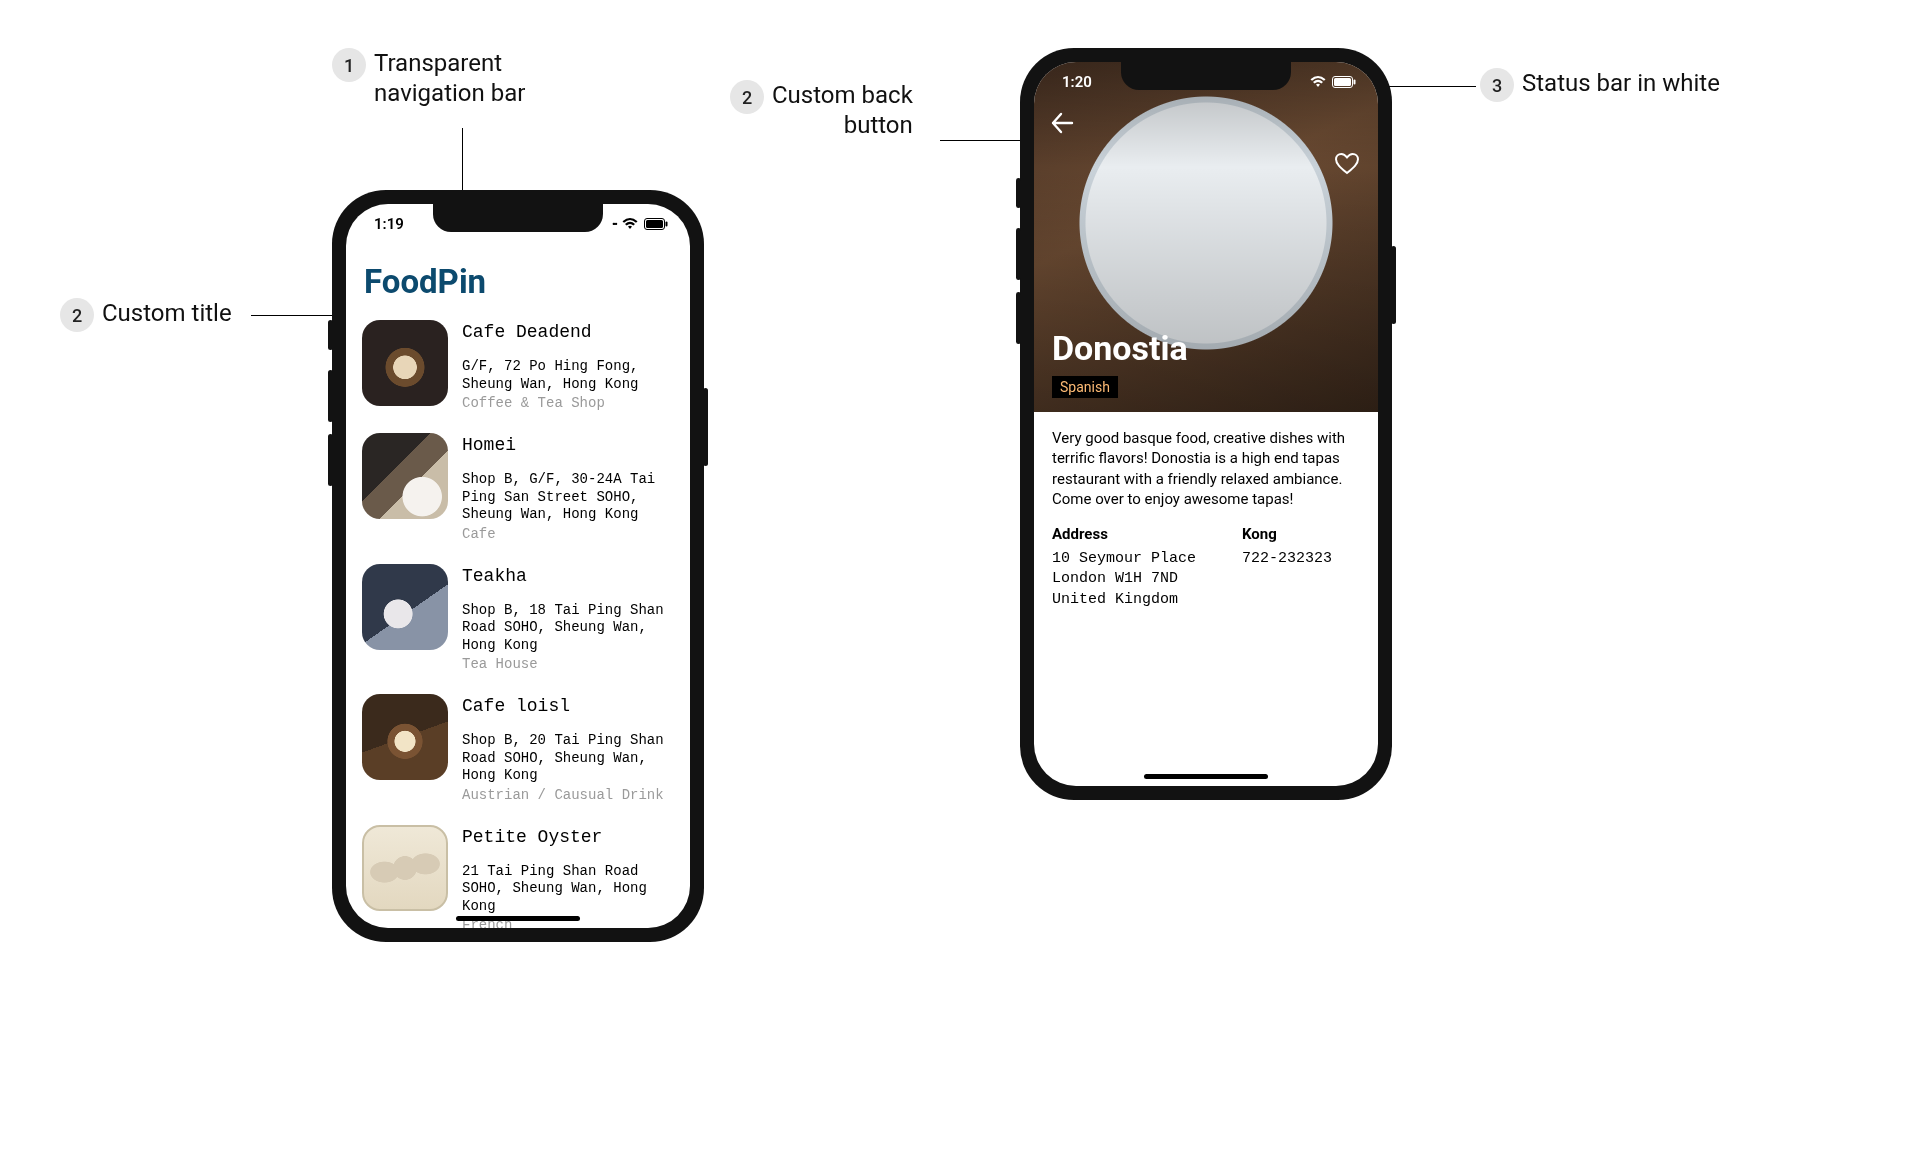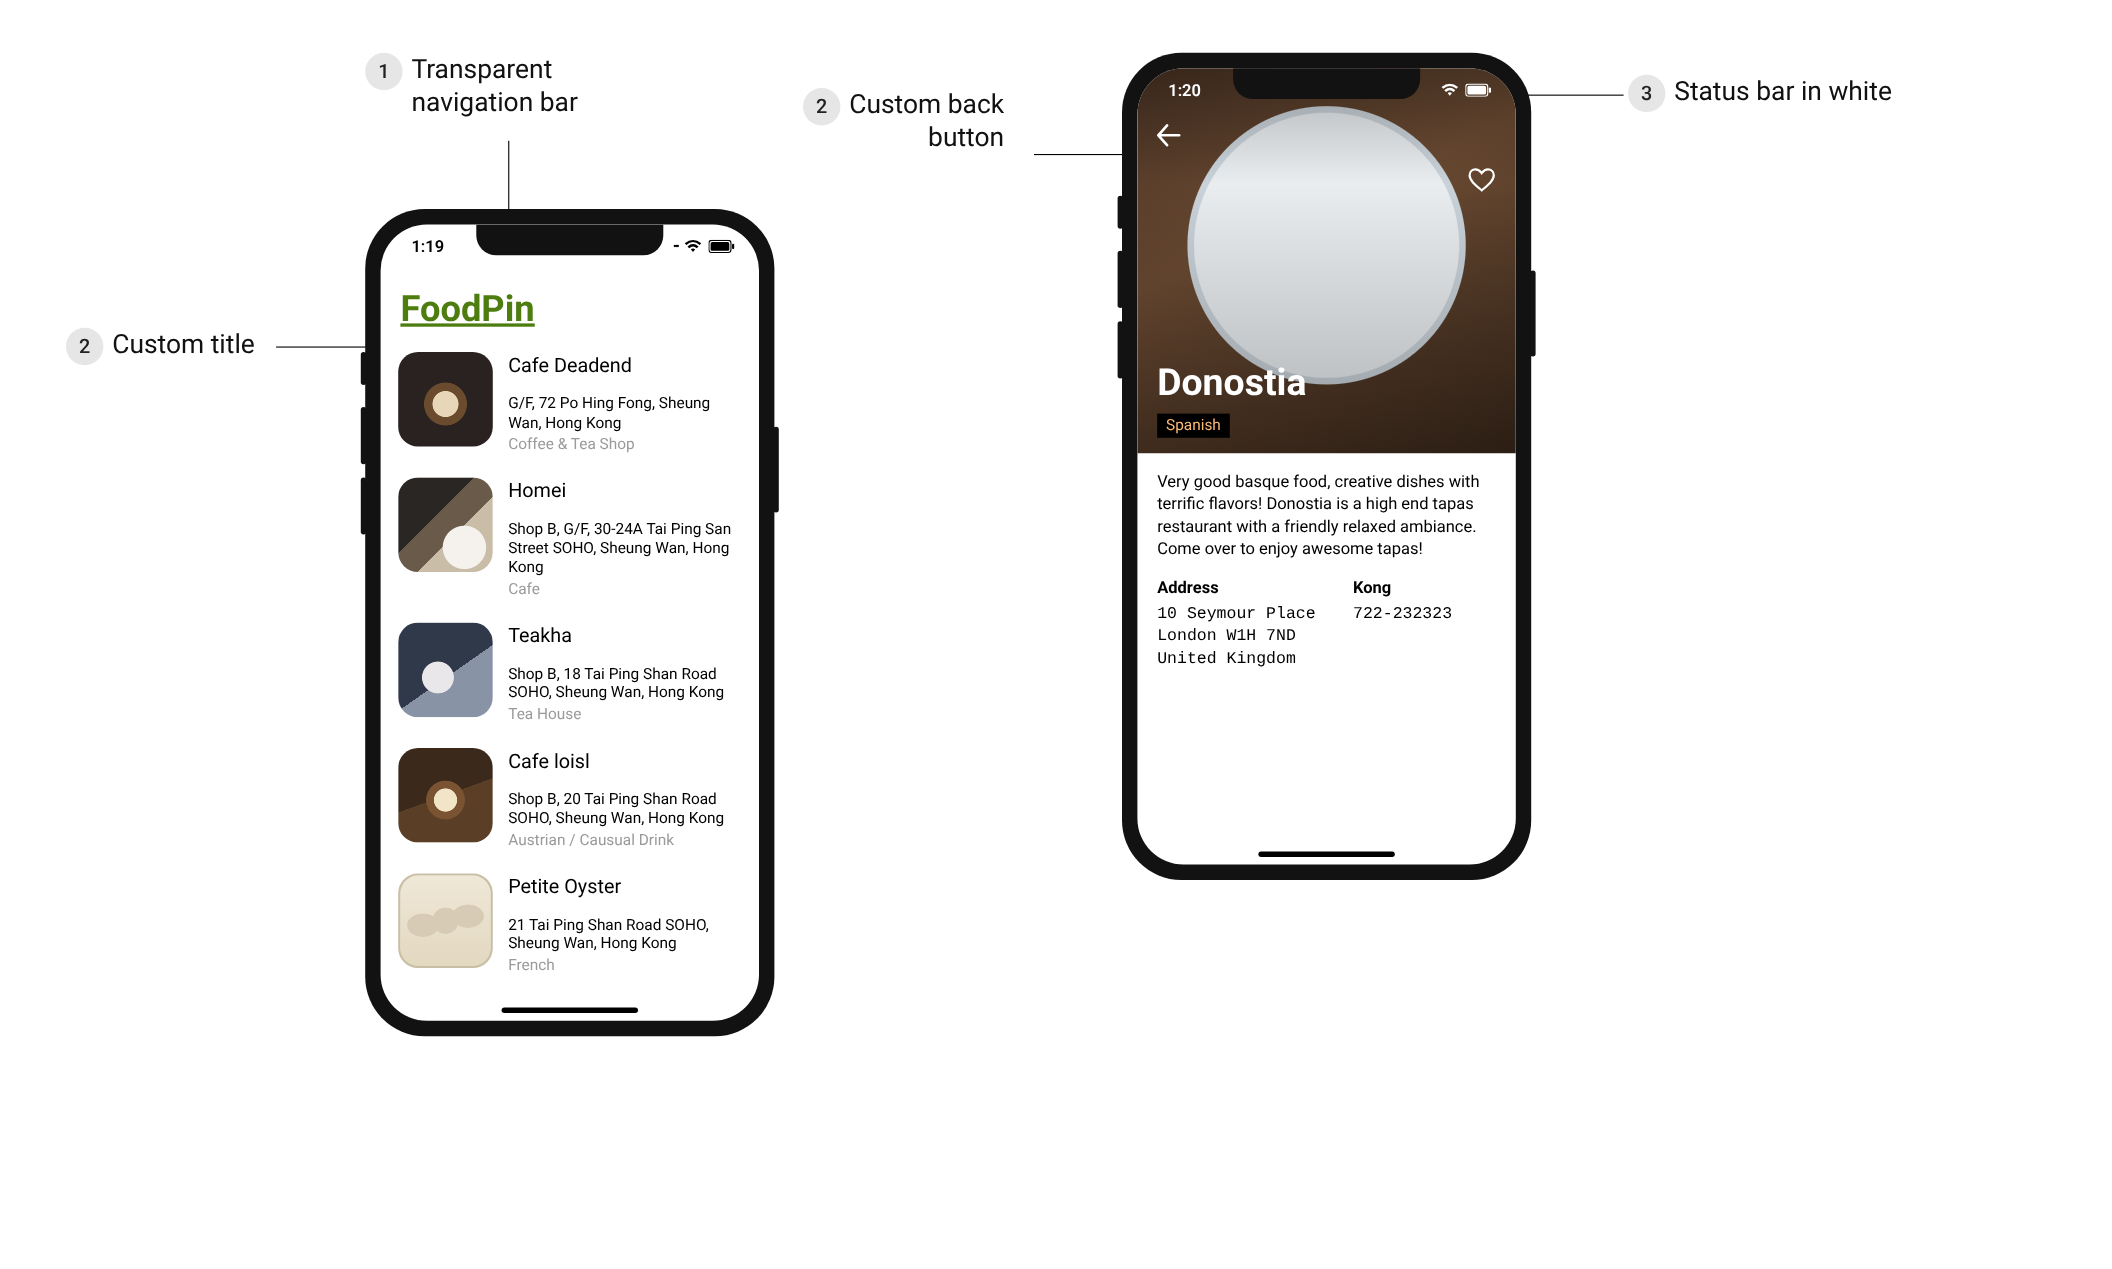--- a/index.html
+++ b/index.html
@@ -119,20 +119,21 @@
     left: 18px;
     font-size: 33px;
     font-weight: 700;
   }
   .list {
     position: absolute;
     top: 106px;
     left: 0; right: 0;
     bottom: 0;
     padding: 0 16px;
+    font-family: Liberation Mono, monospace;
   }
   .row {
     display: flex;
     gap: 14px;
     padding: 10px 0 12px;
   }
   .thumb {
     width: 86px;
     height: 86px;
     border-radius: 18px;
@@ -218,21 +219,21 @@
     padding: 3px 8px;
     z-index: 7;
   }
   .detail-body {
     position: absolute;
     top: 350px; left: 0; right: 0;
     padding: 16px 18px;
     color: #000;
   }
   .detail-desc { font-size: 15px; line-height: 1.35; margin-bottom: 16px; }
-  .detail-cols { display: flex; gap: 34px; }
+  .detail-cols { display: flex; gap: 46px; }
   .detail-col h4 { font-size: 15px; font-weight: 700; margin-bottom: 6px; }
   .detail-col p  { font-size: 15px; line-height: 1.35; font-family: Liberation Mono, monospace; }
 
   .phone.right .home-indicator { background:#000; }
 
   svg { display:block; }
 </style>
 </head>
 <body>
 
@@ -280,21 +281,21 @@
         <span class="battery-icon">
           <svg width="24" height="12" viewBox="0 0 24 12">
               <rect x="0.5" y="0.5" width="20" height="11" rx="2.5" fill="none" stroke="currentColor"></rect>
               <rect x="2" y="2" width="17" height="8" rx="1.5" fill="currentColor"></rect>
               <rect x="21.5" y="3.5" width="2" height="5" rx="1" fill="currentColor"></rect>
             </svg>
         </span>
       </span>
     </div>
 
-    <div class="app-title" style="color:#4d7c0f;text-decoration:underline;">FoodPin</div>
+    <div class="app-title" style="color:#0c4a6e;">FoodPin</div>
 
     <div class="list">
       <div class="row">
         <div class="thumb coffee-dark"></div>
         <div class="row-text">
           <div class="row-title">Cafe Deadend</div>
           <div class="row-addr">G/F, 72 Po Hing Fong, Sheung Wan, Hong Kong</div>
           <div class="row-type">Coffee &amp; Tea Shop</div>
         </div>
       </div>

